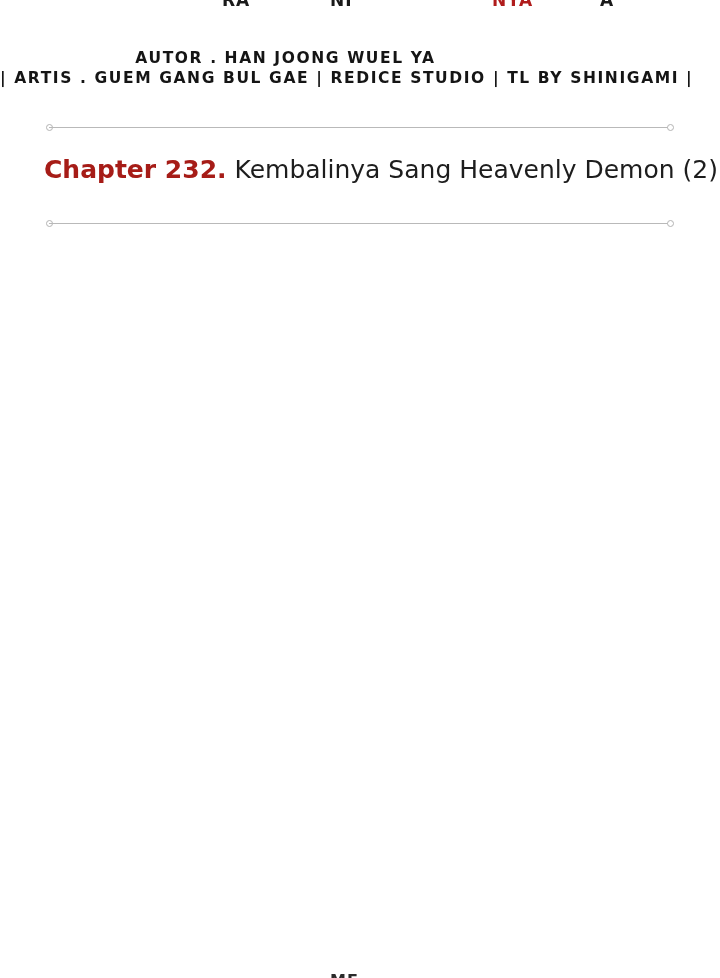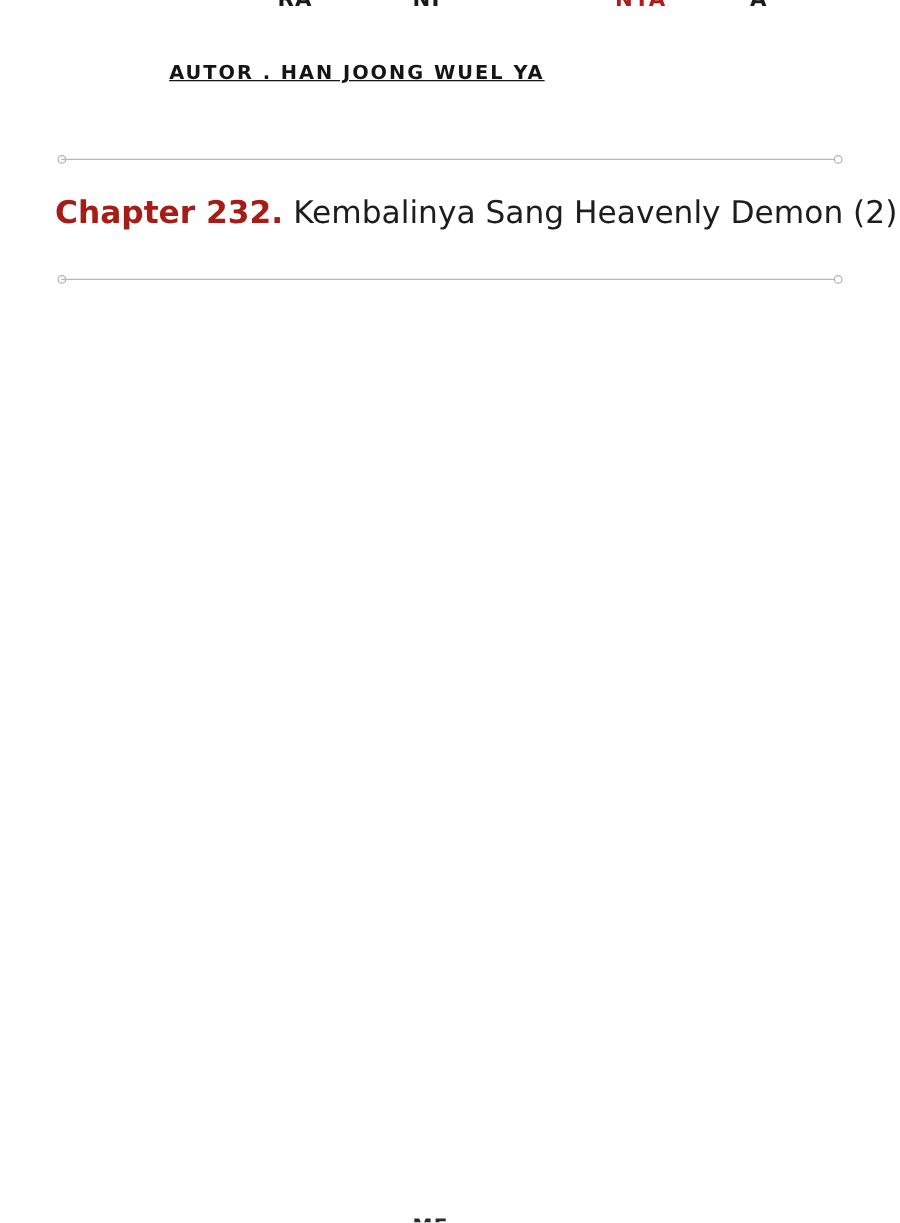--- a/index.html
+++ b/index.html
@@ -48,21 +48,20 @@
   .top-frag.f4 { left: 600px; }
 
   
   .credits {
     position: absolute;
     left: 0;
     top: 48px;
     width: 571px;
     text-align: center;
     color: #151515;
-    text-decoration: underline;
   }
   .credits .line {
     font-weight: bold;
     font-size: 15.5px;
     letter-spacing: 1.6px;
     line-height: 20px;
     white-space: nowrap;
   }
 
   
@@ -152,20 +151,21 @@
 
   <div class="top-strip">
     <span class="top-frag f1">RA</span>
     <span class="top-frag f2">NI</span>
     <span class="top-frag f3">NYA</span>
     <span class="top-frag f4">A</span>
   </div>
 
   <div class="credits">
     <div class="line">AUTOR . HAN JOONG WUEL YA</div>
+    <div class="line">| ARTIS . GUEM GANG BUL GAE | REDICE STUDIO | TL BY SHINIGAMI |</div>
   </div>
 
   <div class="rule rule-top">
     <span class="dot left"></span>
     <span class="bar"></span>
     <span class="dot right"></span>
   </div>
 
   <div class="chapter-title">
     <span class="num">Chapter 232.</span>

